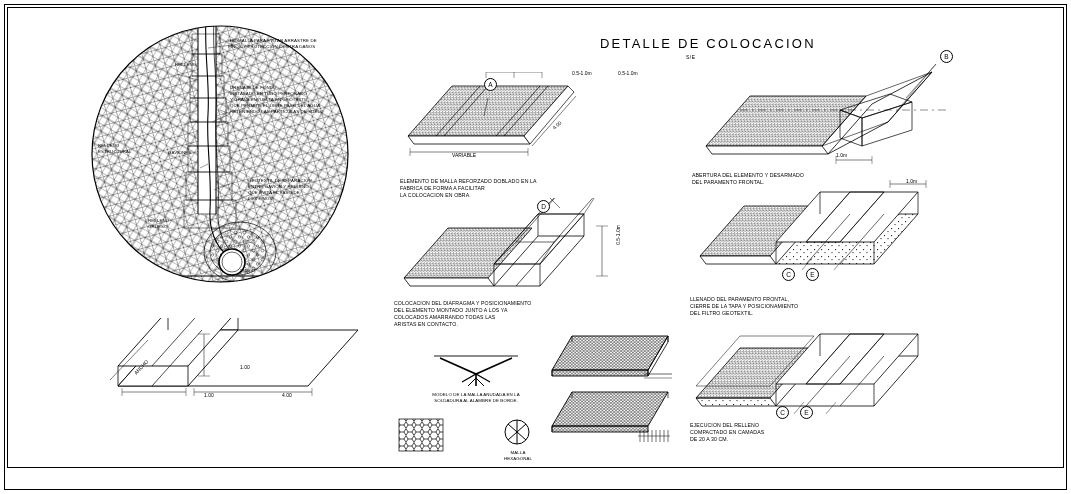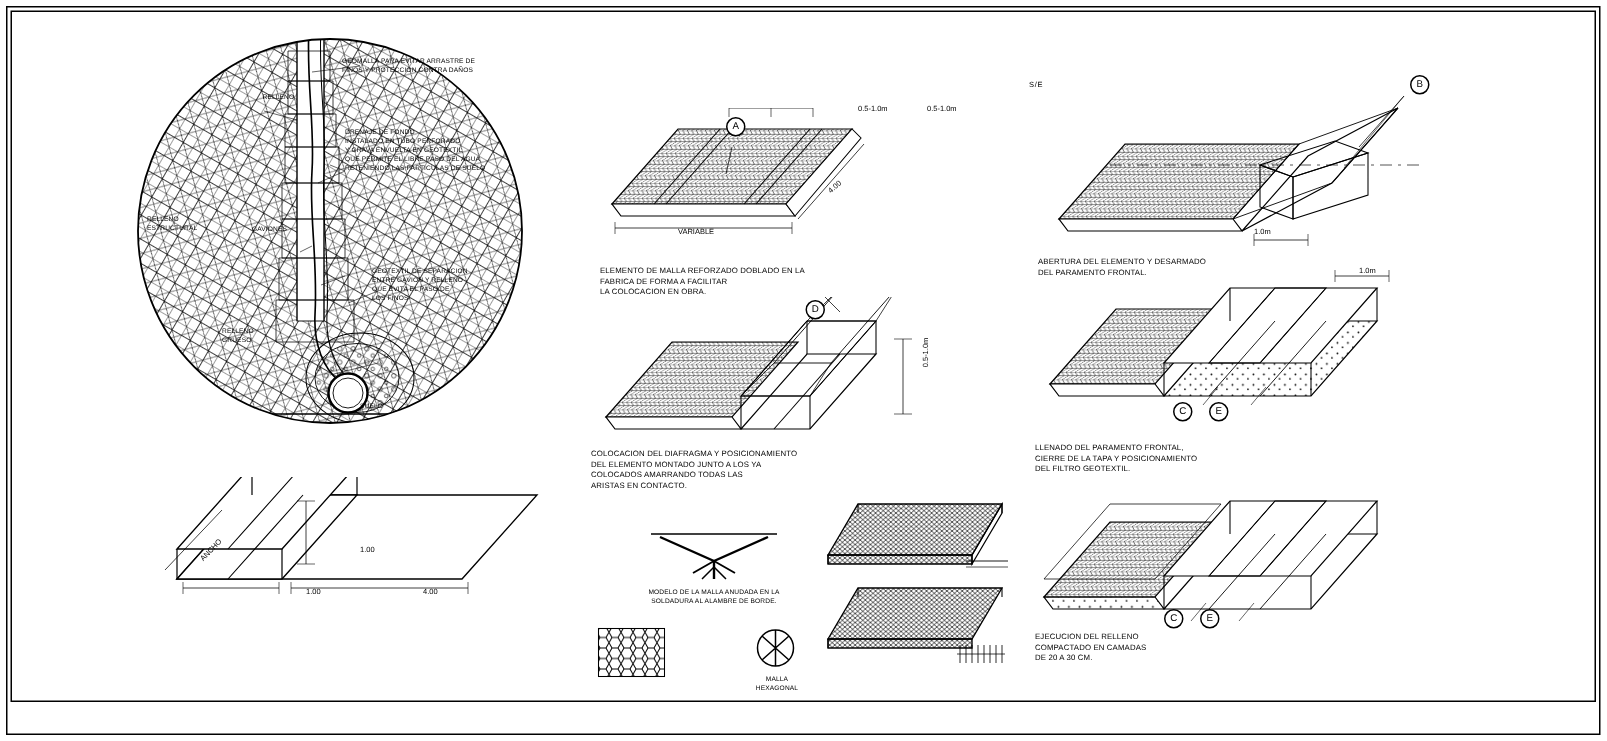--- a/index.html
+++ b/index.html
@@ -78,20 +78,21 @@
   svg { display: block; }
 </style>
 </head>
 <body>
 
 <div id="sheet">
 
   <div class="frame"></div>
   <div class="frame2"></div>
 
+  <div class="title" style="left:600px; top:36px;">DETALLE  DE  COLOCACION</div>
   <div class="subtitle" style="left:686px; top:54px;">S/E</div>
 
   <div class="abs" style="left:80px; top:14px;">
     <svg width="280" height="290" viewBox="0 0 280 290">
       <defs>
         <clipPath id="circClip">
             <circle cx="140" cy="140" r="128"></circle>
           </clipPath>
         <pattern id="soilHatch" width="14" height="14" patternUnits="userSpaceOnUse" patternTransform="rotate(30)">
           <path d="M0 0 L14 0 M0 7 L14 7" stroke="#000" stroke-width="0.5" fill="none"></path>

